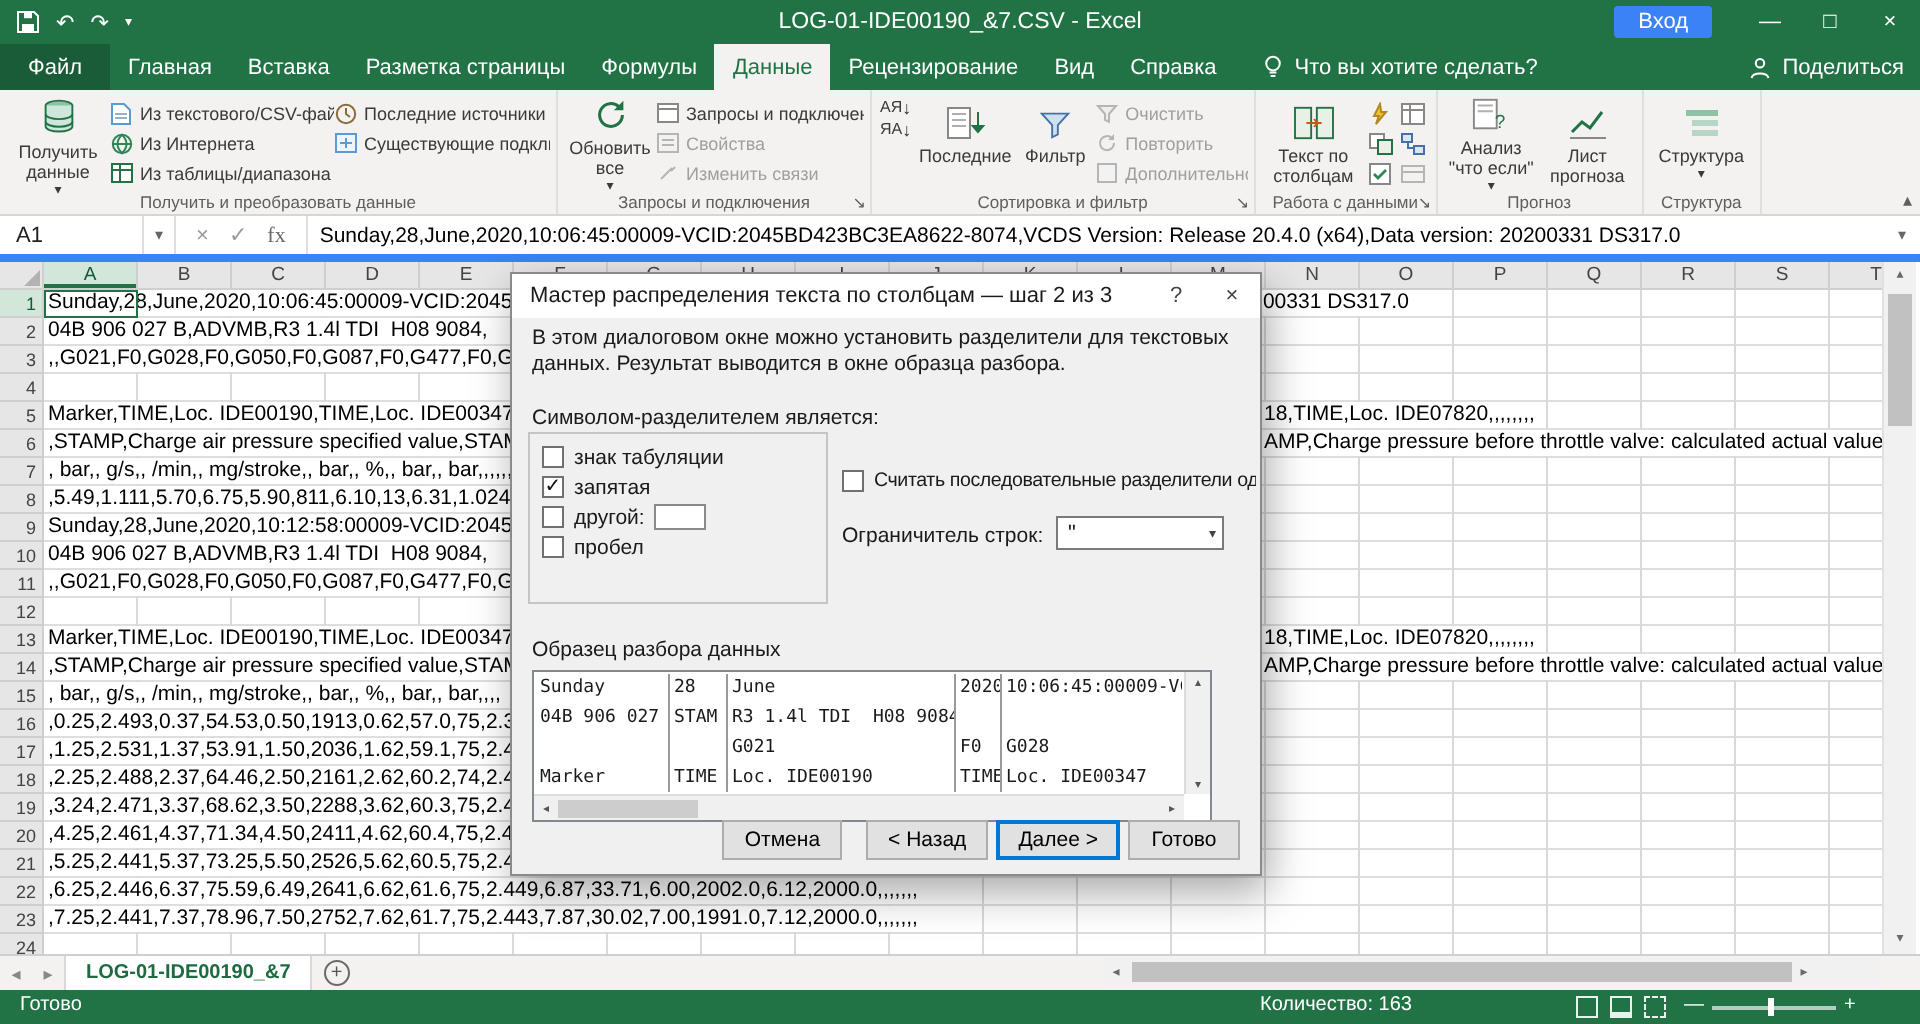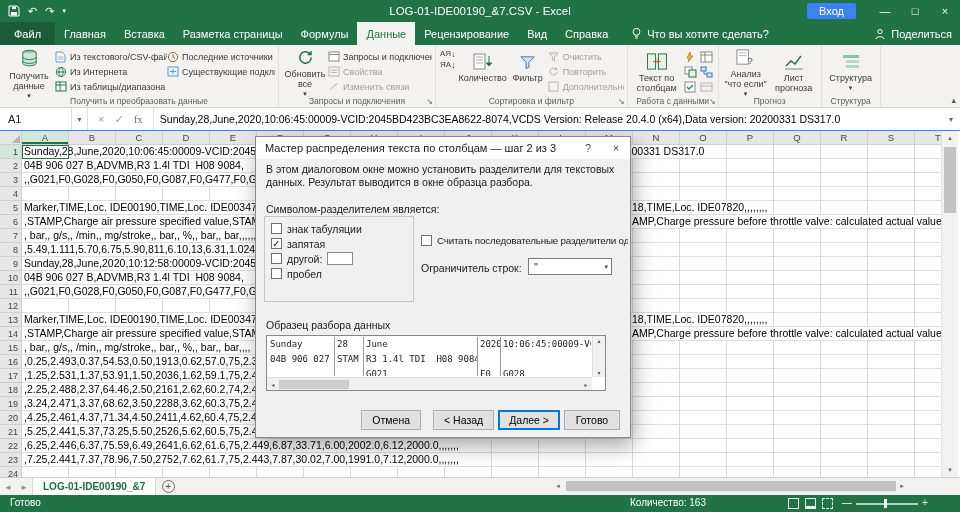--- a/index.html
+++ b/index.html
@@ -34,21 +34,21 @@
   .smallcol { display:flex; flex-direction:column; padding-top:3px; overflow:hidden; }
   .smallbtn { display:flex; align-items:center; height:15px; font-size:9px; color:#3b3a39; white-space:nowrap; overflow:hidden; }
   .smallbtn .sicon { width:15px; flex:none; display:inline-flex; }
   .smallbtn.gray, .minisort.gray { color:#a19f9d; }
   .dd { font-size:7px; }
   .minicol { display:flex; flex-direction:column; gap:3px; padding:4px 2px 0 1px; }
   .minisort { font-size:8px; color:#3b3a39; display:flex; align-items:center; line-height:8px; }
   .collapse-ribbon { position:absolute; right:4px; bottom:2px; font-size:9px; color:#605e5c; }
 
   
-  .formulabar { position:absolute; left:0; top:108px; width:960px; height:23px; background:#fff; border-bottom:1px solid #3b82f6; display:flex; align-items:stretch; }
+  .formulabar { position:absolute; left:0; top:108px; width:960px; height:23px; background:#fff; border-bottom:4px solid #3b82f6; display:flex; align-items:stretch; }
   .namebox { width:72px; border-right:1px solid #e1dfdd; font-size:11px; display:flex; align-items:center; padding-left:8px; color:#222; }
   .nbdrop { width:16px; display:flex; align-items:center; justify-content:center; font-size:8px; color:#666; border-right:1px solid #e1dfdd; }
   .fxbtns { display:flex; align-items:center; gap:10px; padding:0 10px; border-right:1px solid #e1dfdd; color:#9a9a9a; font-size:11px; }
   .fxbtns .fx { font-family:"Liberation Serif", serif; color:#6a6a6a; }
   .ftext { flex:1; font-size:10.5px; display:flex; align-items:center; padding-left:6px; white-space:nowrap; overflow:hidden; color:#000; }
   .fbexp { width:18px; display:flex; align-items:center; justify-content:center; color:#666; font-size:8px; }
 
   
   .corner { position:absolute; left:0; top:131px; width:22px; height:14px; background:#e6e6e6; border-right:1px solid #cfcfcf; border-bottom:1px solid #cfcfcf; }
   .corner::after { content:""; position:absolute; right:1px; bottom:1px; border-left:8px solid transparent; border-bottom:8px solid #b5b3b1; }
@@ -104,21 +104,21 @@
   .delim-label { position:absolute; left:10px; top:44px; font-size:10.5px; }
   .delim-frame { position:absolute; left:8px; top:57px; width:150px; height:86px; border:1px solid #c5c5c5; padding:4px 6px; }
   .cbrow { display:flex; align-items:center; height:15px; font-size:10.5px; }
   .cb { width:11px; height:11px; background:#fff; border:1px solid #707070; display:inline-flex; align-items:center; justify-content:center; font-size:10px; line-height:10px; color:#111; margin-right:5px; flex:none; }
   .mini-input { width:26px; height:13px; border:1px solid #8a8a8a; background:#fff; margin-left:5px; display:inline-block; }
   .consec { position:absolute; left:165px; top:76px; right:2px; display:flex; align-items:center; font-size:9.8px; white-space:nowrap; overflow:hidden; letter-spacing:-0.2px; }
   .qual-label { position:absolute; left:165px; top:103px; font-size:10.5px; }
   .combo { position:absolute; left:272px; top:99px; width:84px; height:17px; background:#fff; border:1px solid #7a7a7a; display:flex; align-items:center; justify-content:space-between; padding:0 3px 0 5px; font-size:11px; }
   .combo .dda { font-size:7px; color:#444; }
   .pv-label { position:absolute; left:10px; top:160px; font-size:10.5px; }
-  .pv-box { position:absolute; left:10px; top:176px; width:340px; height:56px; border:1px solid #828790; background:#fff; }
+  .pv-box { position:absolute; left:10px; top:176px; width:340px; height:76px; border:1px solid #828790; background:#fff; }
   .pv-cols { position:absolute; left:1px; top:1px; right:14px; bottom:14px; overflow:hidden; display:flex; }
   .pvcol { flex:none; border-right:1px solid #9a9a9a; font-family:"DejaVu Sans Mono", monospace; font-size:9px; line-height:15px; padding-left:2px; white-space:pre; overflow:hidden; }
   .pv-vscroll { position:absolute; right:0; top:0; bottom:13px; width:13px; background:#f0f0f0; border-left:1px solid #dcdcdc; }
   .pv-vscroll .a { position:absolute; left:0; width:12px; text-align:center; font-size:6px; color:#555; }
   .pv-hscroll { position:absolute; left:0; right:13px; bottom:0; height:13px; background:#f0f0f0; border-top:1px solid #dcdcdc; display:flex; align-items:center; }
   .pv-hscroll .a { width:12px; text-align:center; font-size:6px; color:#555; }
   .pv-hthumb { width:70px; height:9px; background:#cdcdcd; }
   .dlg-btns { position:absolute; right:10px; bottom:7px; display:flex; gap:4px; }
   .dbtn { height:20px; min-width:56px; padding:0 10px; background:#e1e1e1; border:1px solid #adadad; font-size:10.5px; display:flex; align-items:center; justify-content:center; font-family:"Liberation Sans", sans-serif; }
   .dbtn.default { border:1px solid #0078d7; box-shadow:inset 0 0 0 1px #0078d7; }
@@ -306,21 +306,21 @@
           </div>
       </div>
       <div class="bigbtn" style="width:50px">
         <span class="bicon">
             <svg width="20" height="19" viewBox="0 0 20 19">
               <rect x="1" y="2" width="11" height="15" fill="#fff" stroke="#888"></rect>
               <path d="M3 5h7M3 8h7M3 11h7" stroke="#b0b0b0"></path>
               <path d="M16 4v10M16 14l-2.6-3h5.2z" fill="#217346" stroke="#217346"></path>
             </svg>
           </span>
-        <span>Количество</span>
+        <span>Последние</span>
       </div>
       <div class="bigbtn" style="width:40px">
         <span class="bicon">
             <svg width="17" height="17" viewBox="0 0 18 18">
               <path d="M2 3h14l-5.5 6v5l-3 1.5V9z" fill="#cfe0f1" stroke="#4472a8"></path>
             </svg>
           </span>
         <span>Фильтр</span>
       </div>
       <div class="smallcol" style="max-width:76px">

